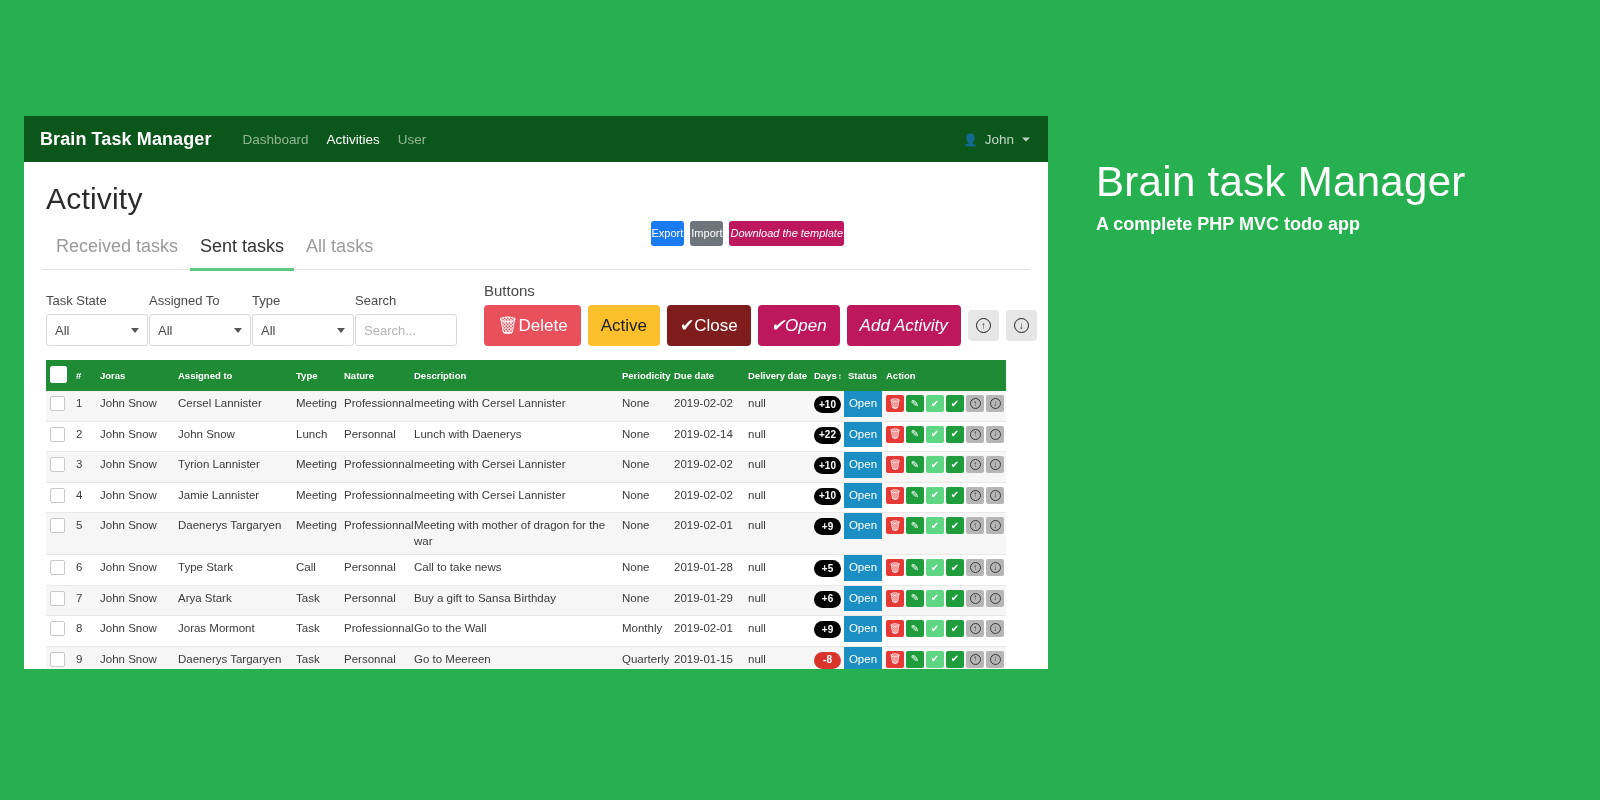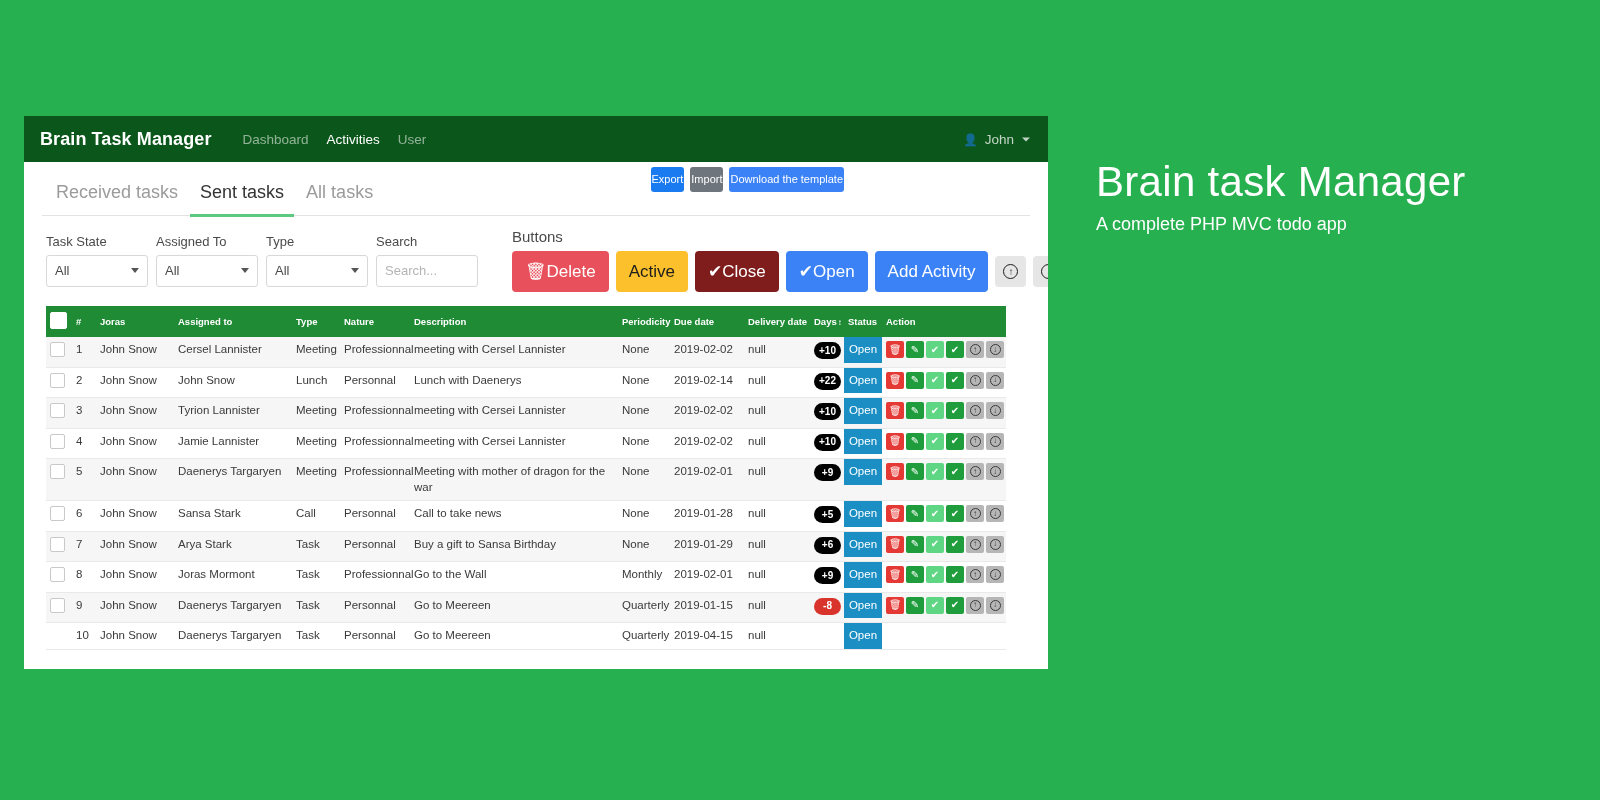--- a/index.html
+++ b/index.html
@@ -99,31 +99,31 @@
     color: #ffffff;
     font-size: 11px;
     font-family: "Liberation Sans", sans-serif;
     padding: 7px 1px;
     line-height: 1;
     white-space: nowrap;
     cursor: pointer;
   }
   .btn-blue   { background: #1a7bf0; }
   .btn-gray   { background: #6e757c; }
-  .btn-green  { background: #3b82f6; }
+  .btn-green  { background: #be185d; font-style: italic; }
   .btn-red    { background: #e8505c; }
   .btn-yellow { background: #fbc02b; color: #1d1d1d; }
   .btn-blue2  { background: #7f1d1d; }
 
   
   #controls {
     display: flex;
-    align-items: center;
+    align-items: flex-end;
     padding: 12px 2px 0 4px;
-    gap: 8px;
+    gap: 1px;
   }
   .filter { width: 126px; margin-right: 0; }
   .filter-label {
     font-size: 13px;
     color: #4a4a4a;
     margin-bottom: 6px;
     display: block;
     white-space: nowrap;
   }
   .select-box, .search-box {
@@ -275,21 +275,21 @@
     font-size: 42px;
     font-weight: normal;
     letter-spacing: .3px;
     line-height: 1.05;
     margin: 0 0 10px 0;
     white-space: nowrap;
   }
   #promo-sub {
     color: #ffffff;
     font-size: 18px;
-    font-weight: normal;
+    font-weight: bold;
     margin: 0;
     white-space: nowrap;
   }
 </style>
 </head>
 <body>
 
 <div id="app-window">
 
   <div id="navbar">
@@ -300,20 +300,21 @@
 
     <div id="nav-user">
       <span class="person-ico">👤</span>
       <span>John</span>
       <span class="caret"></span>
     </div>
   </div>
 
   <div id="page-body">
 
+    <h1 id="page-title">Activity</h1>
 
     <div id="tabs-row">
       <div id="tabs">
         <div class="tab">Received tasks</div>
         <div class="tab active">Sent tasks</div>
         <div class="tab">All tasks</div>
       </div>
 
       <div id="top-buttons">
         <button class="btn btn-blue">Export</button>
@@ -506,21 +507,21 @@
               <td class="c-action action-cell"><span class="act act-del">🗑</span><span class="act act-edit">✎</span><span class="act act-ok1">✔</span><span class="act act-ok2">✔</span><span class="act act-up">
                   <span class="mini-circ">↑</span>
                 </span><span class="act act-down">
                   <span class="mini-circ">↓</span>
                 </span></td>
             </tr>
             <tr>
               <td class="c-check"><span class="row-cb"></span></td>
               <td class="c-num">6</td>
               <td class="c-from">John Snow</td>
-              <td class="c-assigned">Sansa Stark</td>
+              <td class="c-assigned">Type Stark</td>
               <td class="c-type">Call</td>
               <td class="c-nature">Personnal</td>
               <td class="c-desc">Call to take news</td>
               <td class="c-per">None</td>
               <td class="c-due">2019-01-28</td>
               <td class="c-del">null</td>
               <td class="c-days"><span class="badge badge-pos">+5</span></td>
               <td class="c-status status-cell">
                 <span class="status-pill status-open">Open</span>
               </td>

